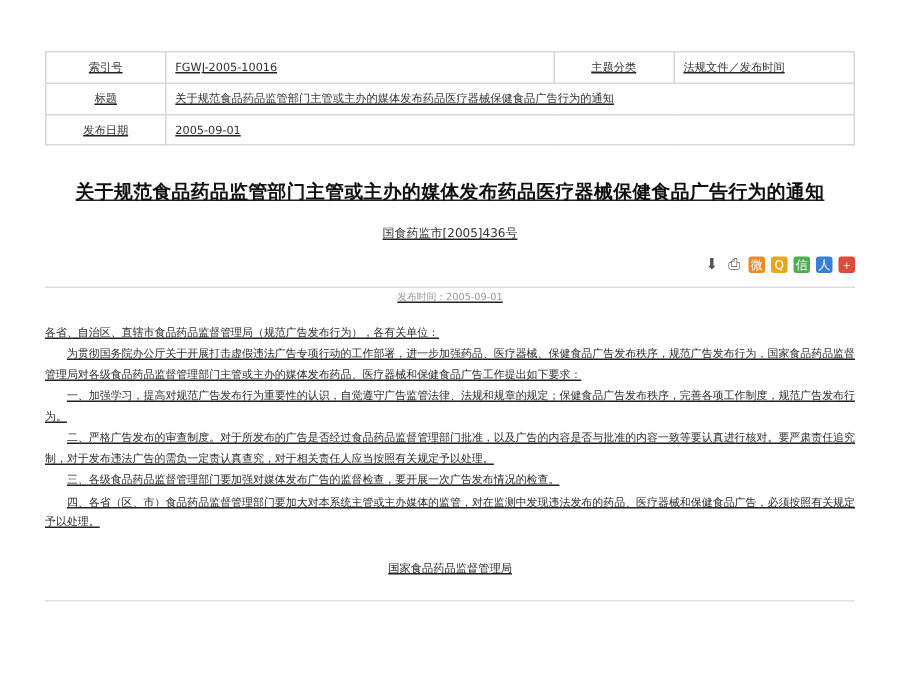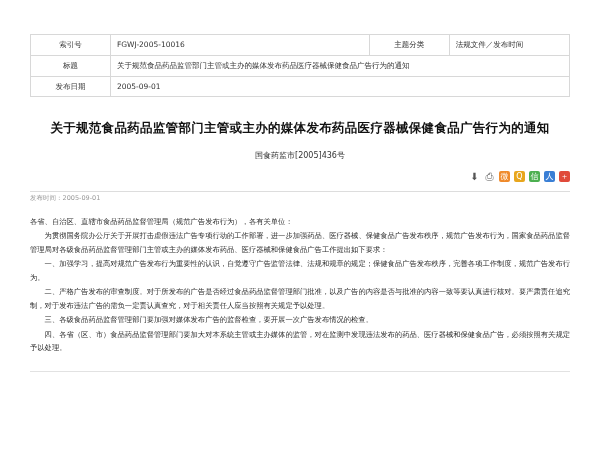--- a/index.html
+++ b/index.html
@@ -9,20 +9,21 @@
     font-family:"DejaVu Sans","Liberation Sans",sans-serif;
     color:#222;
     overflow:hidden;
   }
   .page{
     position:relative;
     width:600px;height:450px;
     box-sizing:border-box;
     padding:34px 30px 10px 30px;
     background:#fff;
+    text-decoration:underline;
   }
   
   table.meta{
     width:540px;
     border-collapse:collapse;
     table-layout:fixed;
     font-size:7.5px;
     color:#333;
     margin:0 auto;
   }
@@ -91,21 +92,21 @@
   .ic-green{background:#4caf50;}
   .ic-red{background:#e04a3a;}
   .ic-blue{background:#3a7fd5;}
   .ic-gold{background:#e8a61d;}
   .divider{
     width:540px;margin:4px auto 0 auto;
     border-top:1px solid #ddd;
   }
   .dateline{
     width:540px;margin:2px auto 12px auto;
-    text-align:left;
+    text-align:center;
     font-size:6.5px;
     color:#999;
   }
   
   .content{
     width:540px;
     margin:8px auto 0 auto;
     font-size:7.3px;
     line-height:1.85;
     color:#2b2b2b;
@@ -170,16 +171,17 @@
   <div class="content">
     <p>各省、自治区、直辖市食品药品监督管理局（规范广告发布行为），各有关单位：</p>
     <p class="indent">为贯彻国务院办公厅关于开展打击虚假违法广告专项行动的工作部署，进一步加强药品、医疗器械、保健食品广告发布秩序，规范广告发布行为，国家食品药品监督管理局对各级食品药品监督管理部门主管或主办的媒体发布药品、医疗器械和保健食品广告工作提出如下要求：</p>
     <p class="indent">一、加强学习，提高对规范广告发布行为重要性的认识，自觉遵守广告监管法律、法规和规章的规定；保健食品广告发布秩序，完善各项工作制度，规范广告发布行为。</p>
     <p class="indent">二、严格广告发布的审查制度。对于所发布的广告是否经过食品药品监督管理部门批准，以及广告的内容是否与批准的内容一致等要认真进行核对。要严肃责任追究制，对于发布违法广告的需负一定责认真查究，对于相关责任人应当按照有关规定予以处理。</p>
     <p class="indent">三、各级食品药品监督管理部门要加强对媒体发布广告的监督检查，要开展一次广告发布情况的检查。</p>
     <p class="indent">四、各省（区、市）食品药品监督管理部门要加大对本系统主管或主办媒体的监管，对在监测中发现违法发布的药品、医疗器械和保健食品广告，必须按照有关规定予以处理。</p>
   </div>
 
   <div class="sign">
+    <div>国家食品药品监督管理局</div>
   </div>
 
   <div class="botline"></div>
 </div>
 
 </body></html>

